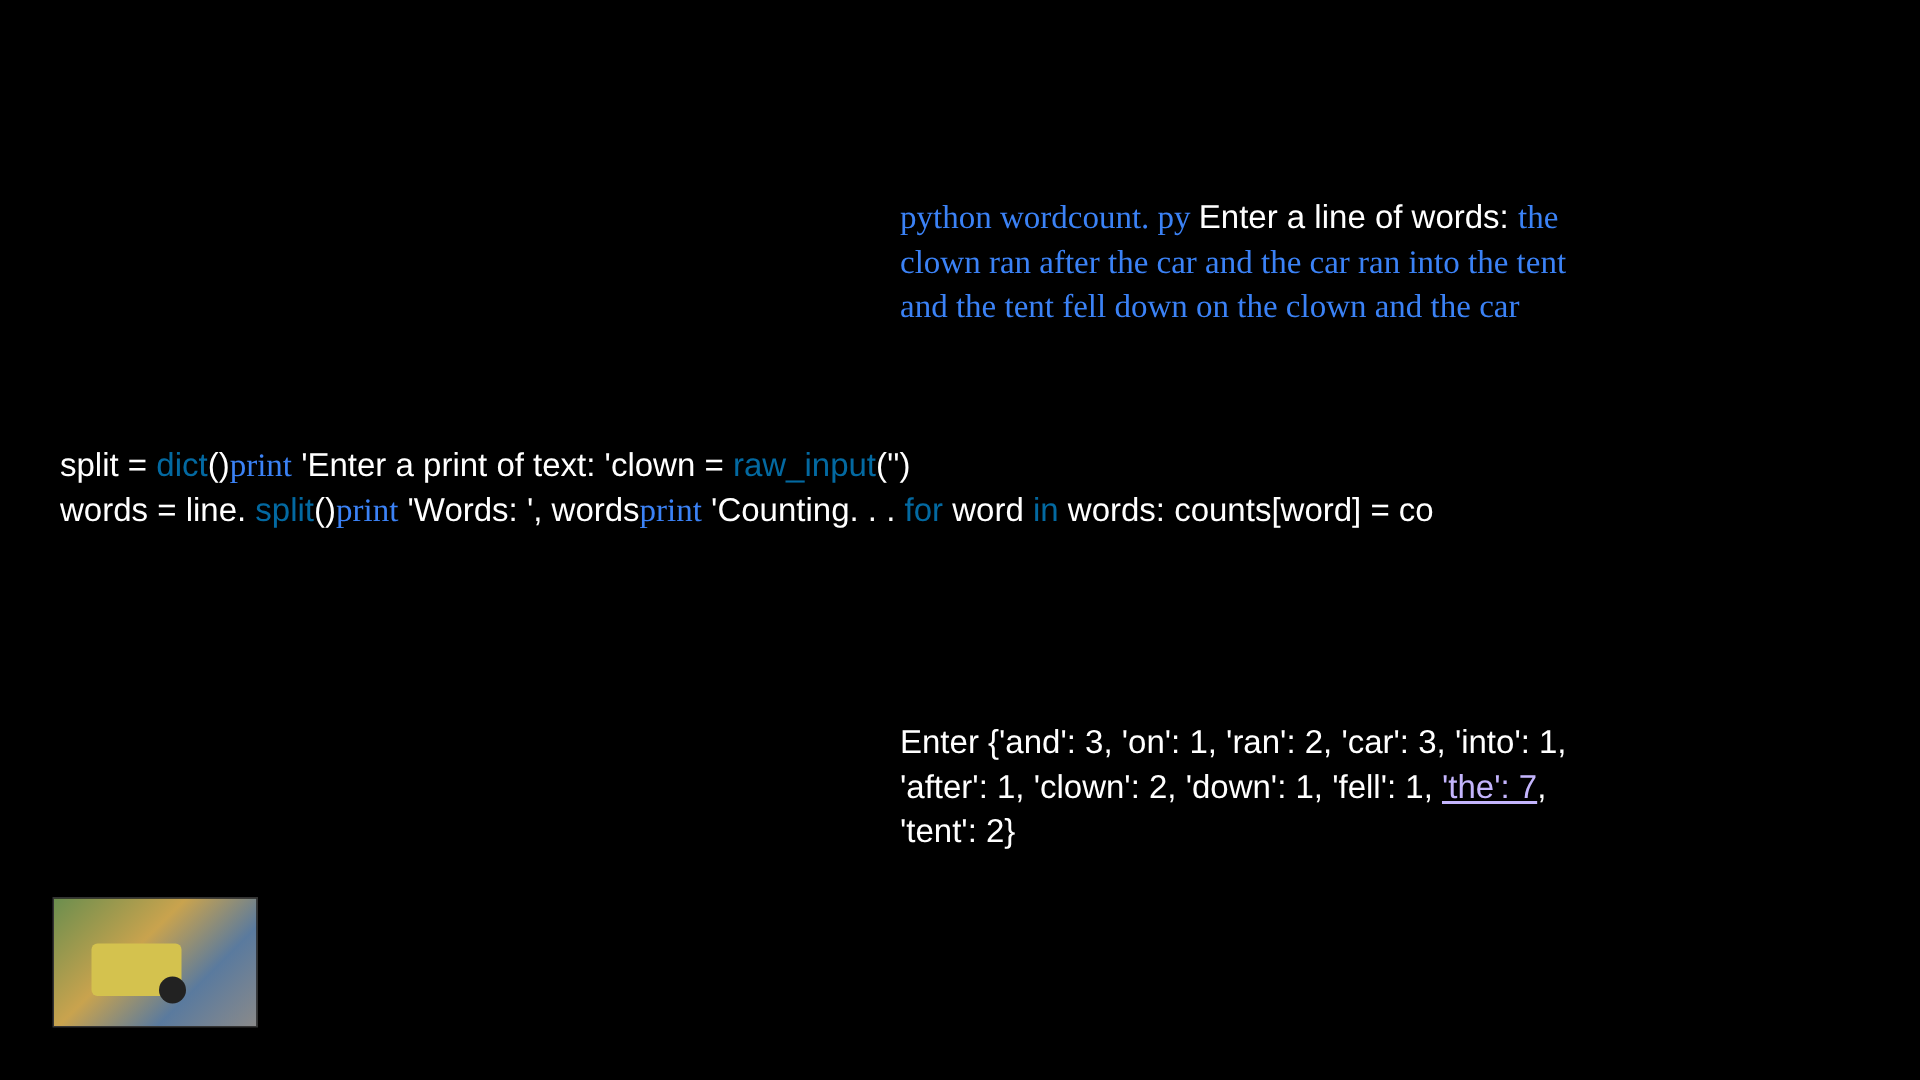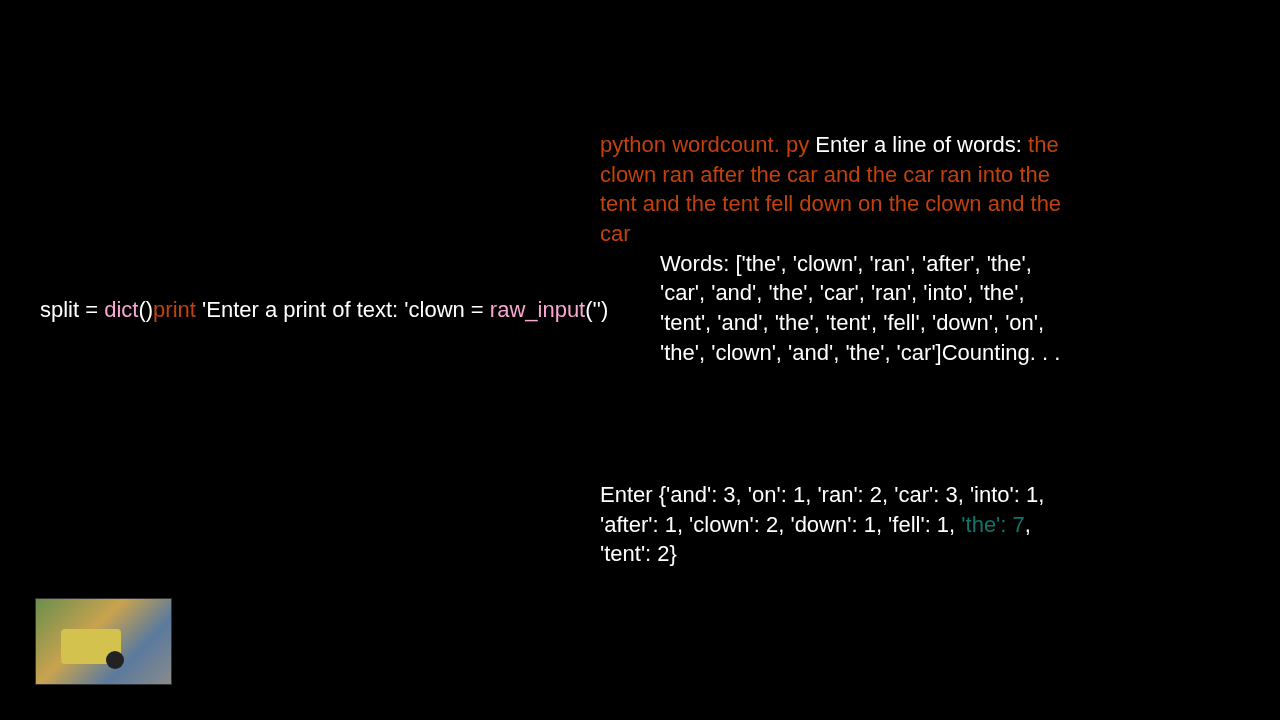--- a/index.html
+++ b/index.html
@@ -33,23 +33,23 @@
     line-height: 1.35;
     white-space: nowrap;
   }
   .counts-block {
     position: absolute;
     left: 600px;
     top: 480px;
     width: 480px;
     line-height: 1.35;
   }
-  .orange { color: #f9a8d4; }
-  .yellow { color: #c2410c; }
-  .green  { color: #0f766e; }
+  .orange { color: #0369a1; }
+  .yellow { color: #3b82f6; font-family: Liberation Serif, serif; }
+  .green  { color: #c4b5fd; text-decoration: underline; }
   .thumb {
     position: absolute;
     left: 35px;
     bottom: 35px;
     width: 135px;
     height: 85px;
     background: linear-gradient(135deg, #6b8e4e 0%, #c9a34e 40%, #5a7a9e 70%, #8a8a8a 100%);
     border: 1px solid #333;
   }
   .thumb::before {
@@ -67,28 +67,28 @@
     width: 18px; height: 18px;
     background: #222;
     border-radius: 50%;
   }
 </style>
 </head>
 <body>
 
 <div class="right-block">
   <span class="yellow">python wordcount. py </span><span>Enter a line of words: </span><span class="yellow">the clown ran after the car and the car ran into the tent and the tent fell down on the clown and the car</span>
-  <span class="indent">
-    <span>Words: </span><span>['the', 'clown', 'ran', 'after', 'the', 'car', 'and', 'the', 'car', 'ran', 'into', 'the', 'tent', 'and', 'the', 'tent', 'fell', 'down', 'on', 'the', 'clown', 'and', 'the', 'car']</span><span>Counting. . .</span>
-  </span>
 </div>
 
 <div class="left-block">
   <div>
     <span>split = </span><span class="orange">dict</span><span>()</span><span class="yellow">print</span><span> 'Enter a print of text: '</span><span>clown = </span><span class="orange">raw_input</span><span>('')</span>
+  </div>
+  <div>
+    <span>words = line. </span><span class="orange">split</span><span>()</span><span class="yellow">print</span><span> 'Words: ', words</span><span class="yellow">print</span><span> 'Counting. . . </span><span class="orange">for</span><span> word </span><span class="orange">in</span><span> words:    counts[word] = co</span>
   </div>
 </div>
 
 <div class="counts-block">
   <span>Enter {'and': 3, 'on': 1, 'ran': 2, 'car': 3, 'into': 1, 'after': 1, 'clown': 2, 'down': 1, 'fell': 1, </span><span class="green">'the': 7</span><span>, 'tent': 2}</span>
 </div>
 
 <div class="thumb"></div>
 
 </body></html>

